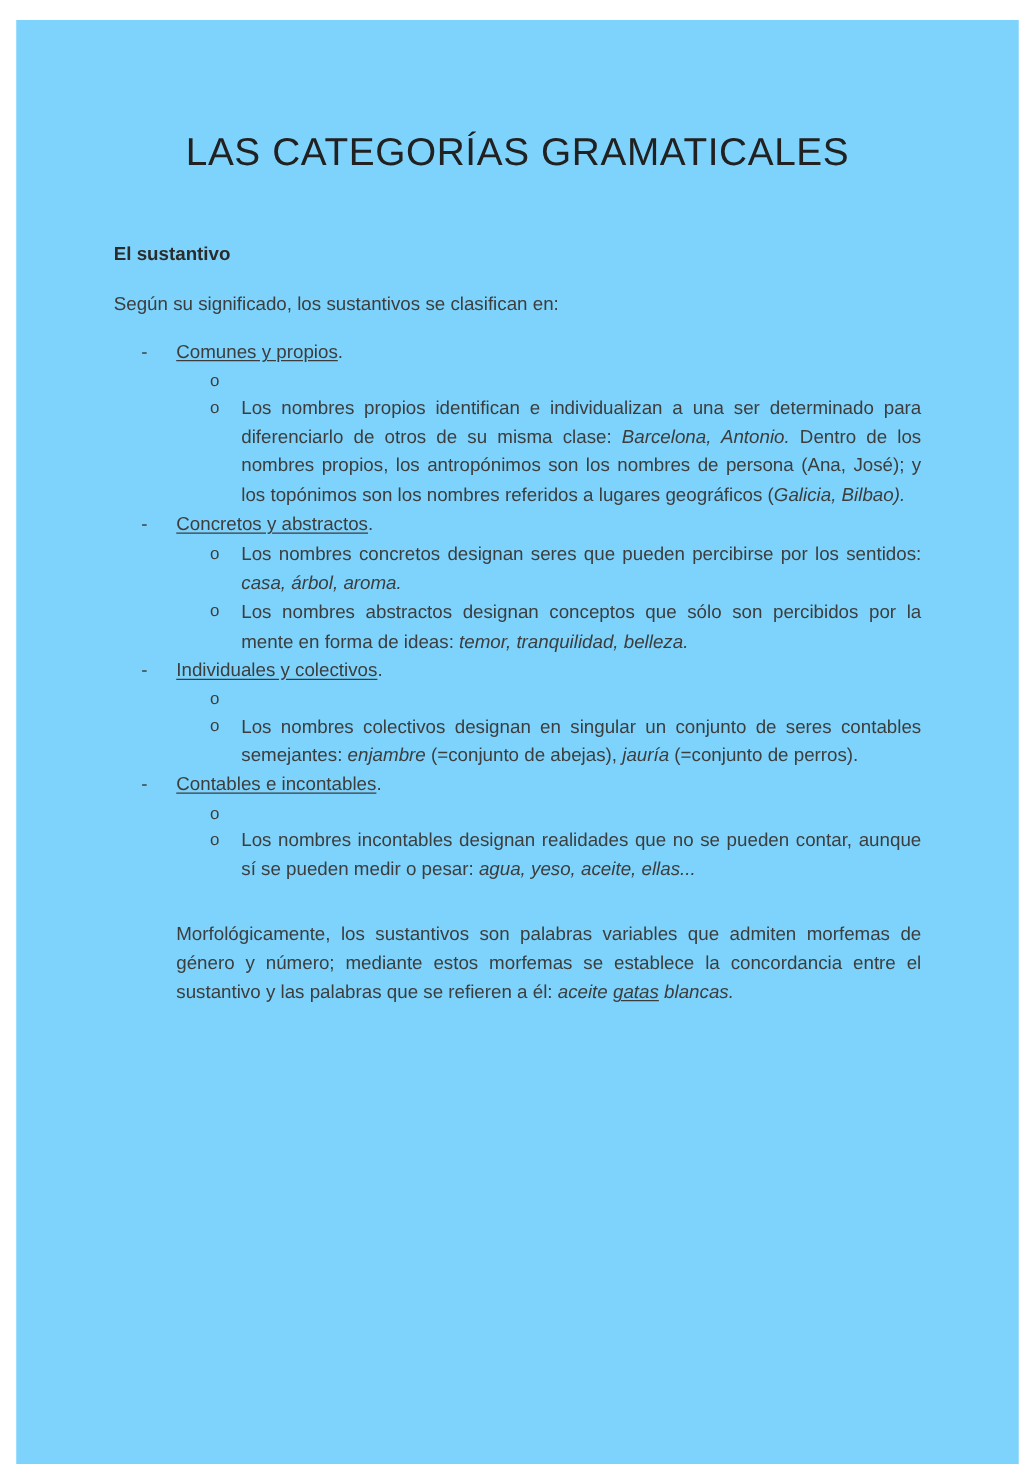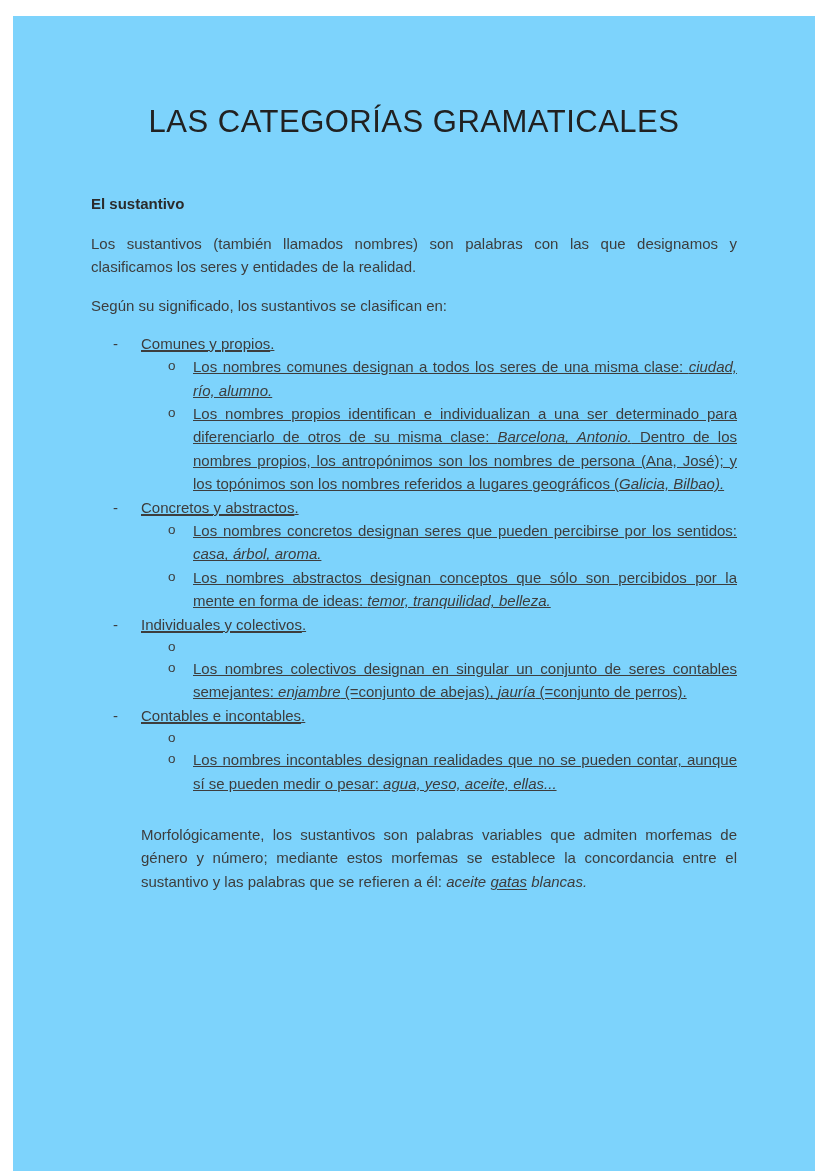--- a/index.html
+++ b/index.html
@@ -37,21 +37,20 @@
   }
   .para {
     margin: 0 0 15px 0;
     text-align: justify;
   }
   .list { margin: 0; }
   .row { display: flex; }
   .row .txt {
     flex: 1 1 auto;
     text-align: justify;
-    text-decoration: underline;
   }
   .row .marker {
     flex: 0 0 auto;
     color: #3d3d3d;
   }
   .l1 { padding-left: 22px; }
   .l1 .marker { width: 28px; }
   .l2 { padding-left: 77px; }
   .l2 .marker { width: 25px; font-size: 13.5px; }
   .closing {
@@ -61,30 +60,28 @@
   .it { font-style: italic; }
   .ul { text-decoration: underline; text-underline-offset: 2px; }
 </style>
 </head>
 <body>
 
 <div class="page">
   <h1 class="doc-title">LAS CATEGORÍAS GRAMATICALES</h1>
   <h2 class="section-heading">El sustantivo</h2>
   <div id="doc-content">
-      <p class="para"><span>Los sustantivos (también llamados nombres) son palabras con las que designamos y clasificamos los seres y entidades de la realidad.</span></p>
       <p class="para"><span>Según su significado, los sustantivos se clasifican en:</span></p>
       <div class="list">
         <div class="row l1">
           <span class="marker">-</span>
           <span class="txt"><span class="ul">Comunes y propios</span><span>.</span></span>
         </div>
         <div class="row l2">
           <span class="marker">o</span>
-          <span class="txt"><span>Los nombres comunes designan a todos los seres de una misma clase: </span><span class="it">ciudad, río, alumno.</span></span>
         </div>
         <div class="row l2">
           <span class="marker">o</span>
           <span class="txt"><span>Los nombres propios identifican e individualizan a una ser determinado para diferenciarlo de otros de su misma clase: </span><span class="it">Barcelona, Antonio.</span><span> Dentro de los nombres propios, los antropónimos son los nombres de persona (Ana, José); y los topónimos son los nombres referidos a lugares geográficos (</span><span class="it">Galicia, Bilbao).</span></span>
         </div>
         <div class="row l1">
           <span class="marker">-</span>
           <span class="txt"><span class="ul">Concretos y abstractos</span><span>.</span></span>
         </div>
         <div class="row l2">

